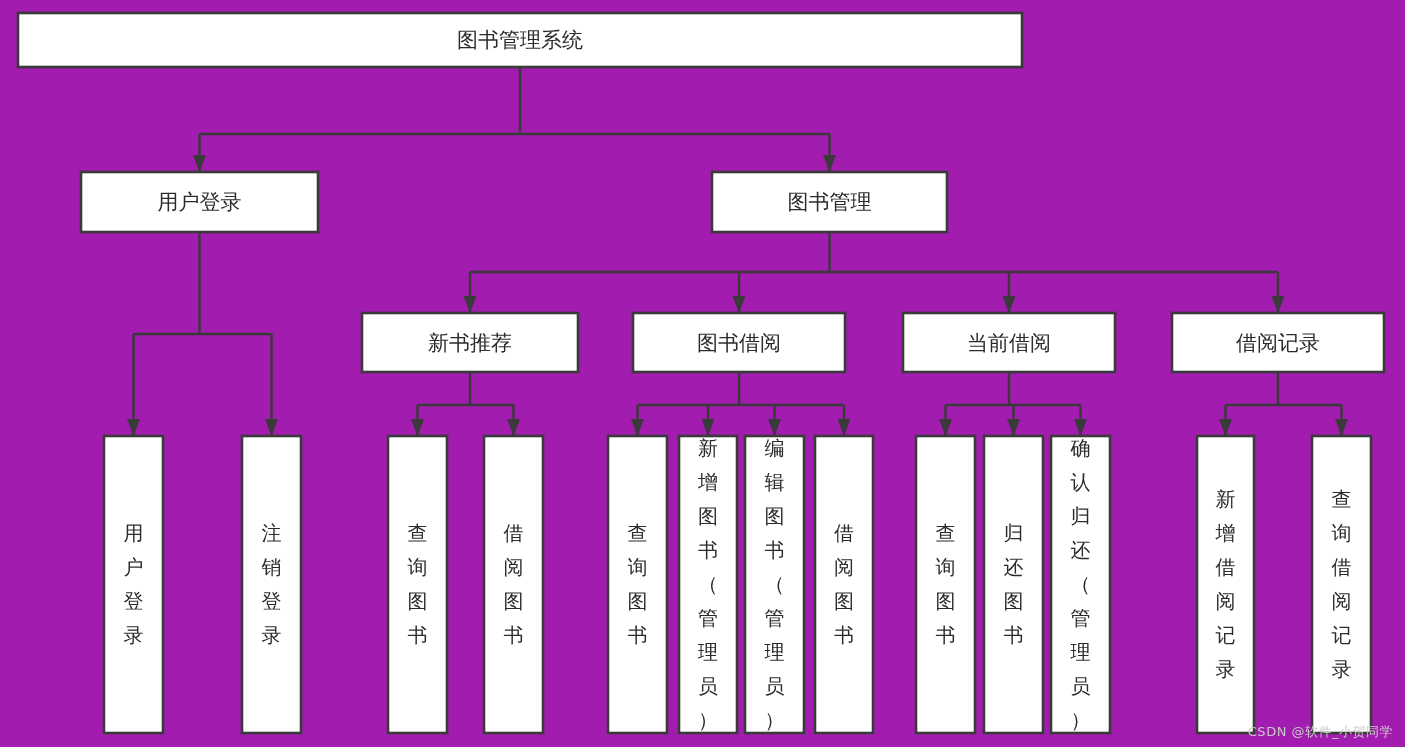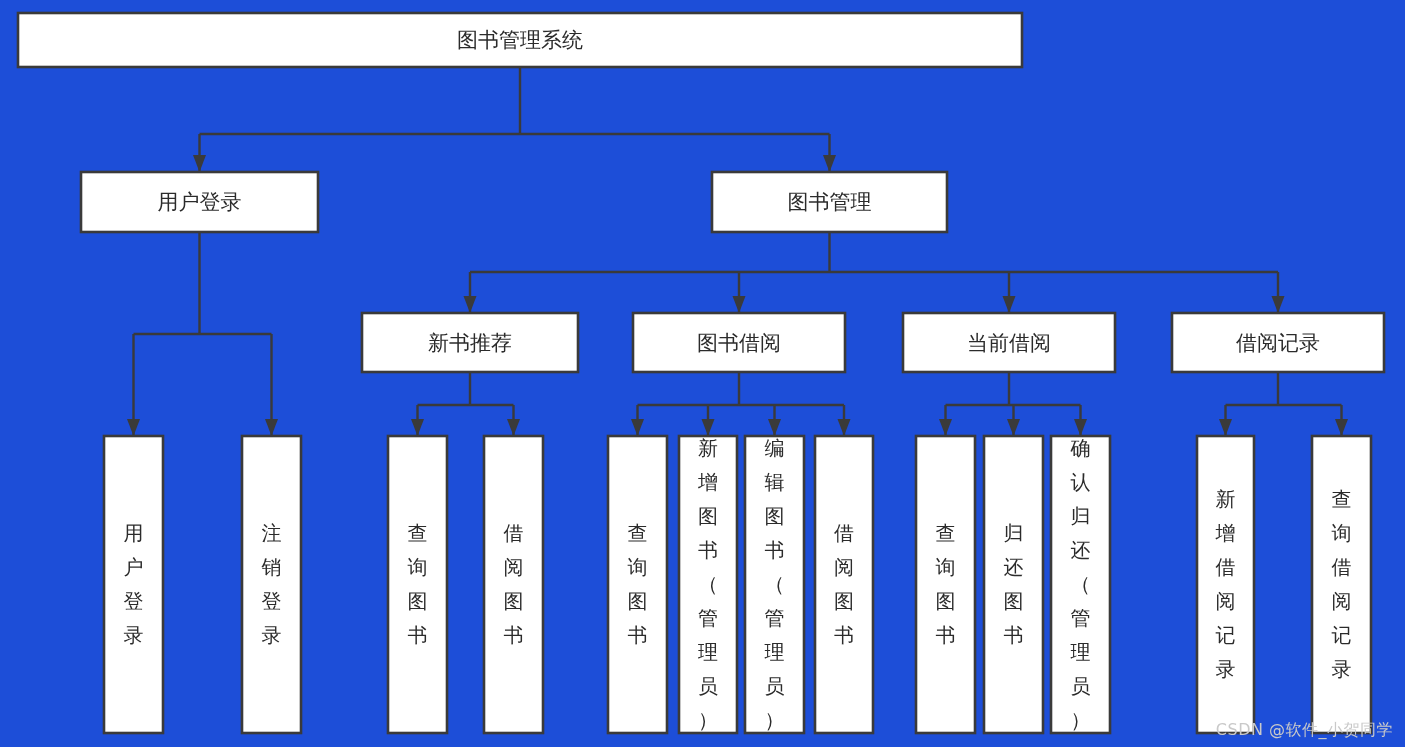--- a/index.html
+++ b/index.html
@@ -11,21 +11,21 @@
   body {
     width: 1405px;
     height: 747px;
     font-family: "DejaVu Sans", "Liberation Sans", sans-serif;
     overflow: hidden;
   }
   #diagram-root {
     position: relative;
     width: 1405px;
     height: 747px;
-    background: #1d4ed8;
+    background: #a21caf;
   }
   svg#diagram-svg {
     position: absolute;
     left: 0;
     top: 0;
     width: 1405px;
     height: 747px;
     display: block;
   }
   .node-box {
@@ -51,21 +51,21 @@
     text-anchor: middle;
   }
   .node-label.vertical {
     font-size: 20px;
   }
   .watermark-text {
     position: absolute;
     right: 12px;
     bottom: 6px;
     color: #c9c9c9;
-    font-size: 16px;
+    font-size: 13px;
     font-family: "DejaVu Sans", "Liberation Sans", sans-serif;
     letter-spacing: 0.5px;
     white-space: nowrap;
     user-select: none;
   }
 </style>
 </head>
 <body>
 
 <div id="diagram-root">

